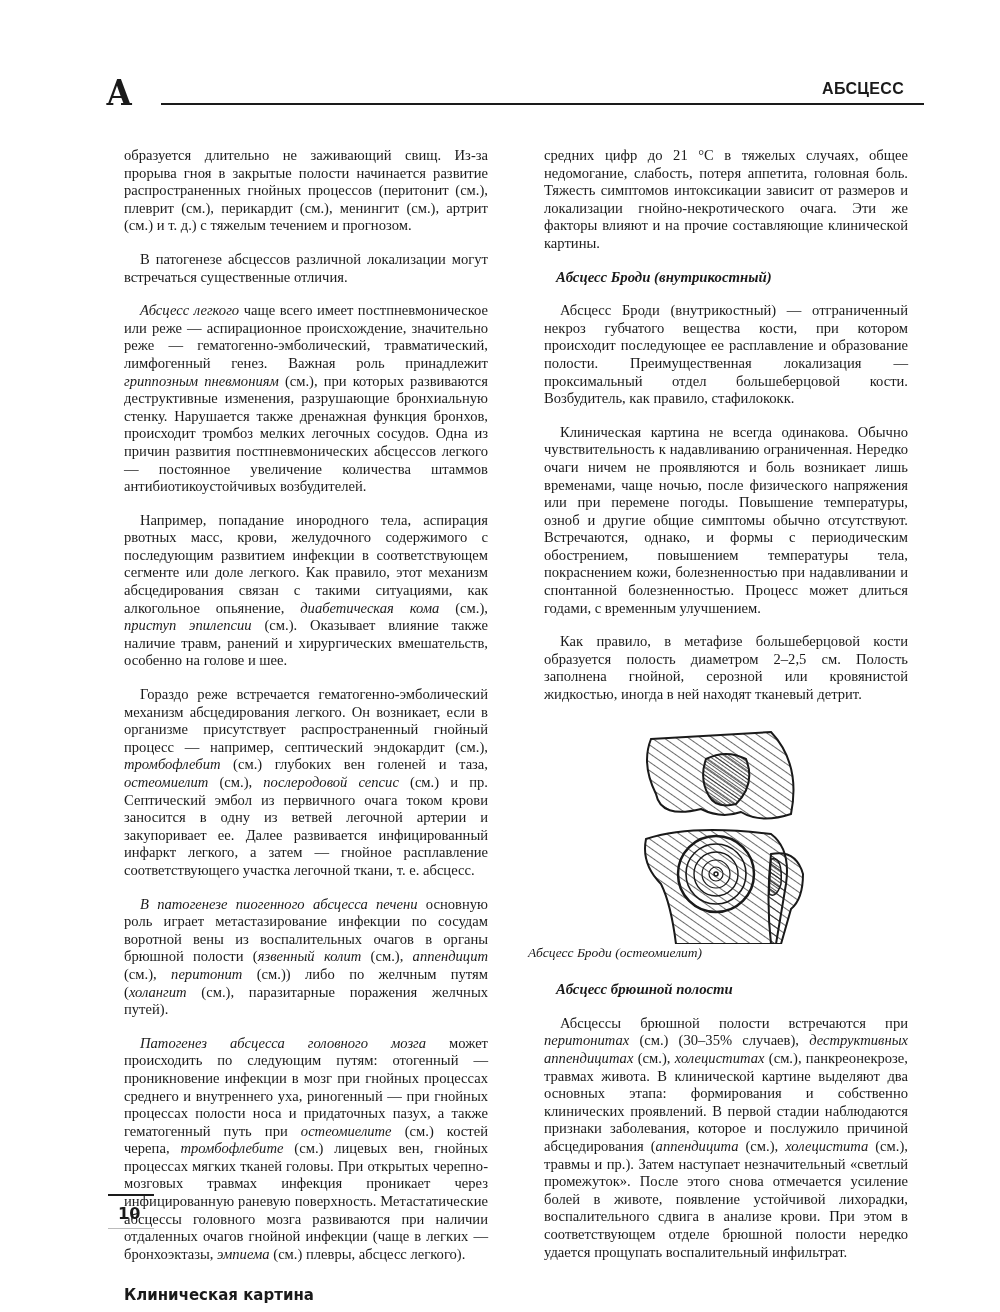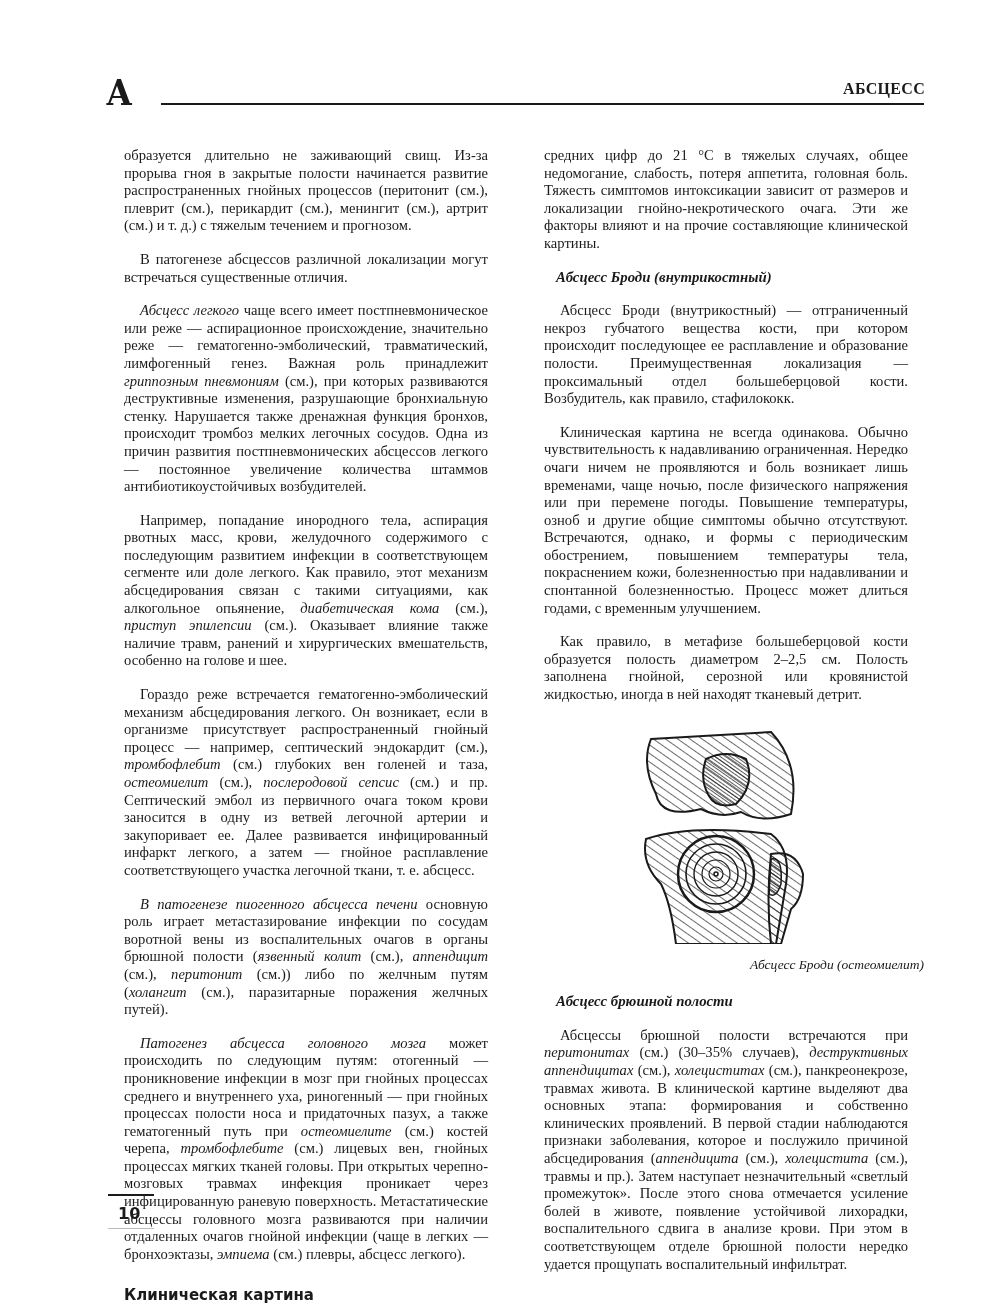--- a/index.html
+++ b/index.html
@@ -1,33 +1,33 @@
 <!DOCTYPE html>
 <html><head>
 <meta charset="utf-8">
 <style>
   html, body { margin: 0; padding: 0; background: #ffffff; }
   body { width: 1000px; height: 1312px; position: relative; overflow: hidden; color: #1a1a1a;
          font-family: "Liberation Serif", "DejaVu Serif", serif; }
   .hdr-letter { position: absolute; left: 106px; top: 72px; font-family: "DejaVu Serif", serif;
          font-weight: bold; font-size: 36px; line-height: 40px; letter-spacing: -1px; transform: scaleX(0.9); transform-origin: left; }
   .hdr-rule { position: absolute; left: 161px; right: 76px; top: 103px; height: 2px; background: #1a1a1a; }
-  .hdr-title { position: absolute; right: 75px; top: 80px; font-family: Liberation Serif, serif; font-weight: bold;
+  .hdr-title { position: absolute; right: 96px; top: 80px; font-family: Liberation Sans, sans-serif; font-weight: bold;
          font-size: 16px; letter-spacing: 0.3px; }
   .col { position: absolute; top: 131px; width: 396px; font-size: 14.6px; line-height: 17.6px; text-align: justify; }
   .col.left { left: 108px; }
   .col.right { left: 528px; }
   .col p { margin: 16px; text-indent: 16px; hyphens: manual; }
   .col p.noindent { text-indent: 0; }
   .col i { font-style: italic; }
   .col .sub { font-weight: bold; font-style: italic; text-indent: 16px; margin: 12px; font-size: 14.8px; }
   .col .section { font-family: "DejaVu Sans", sans-serif; font-weight: bold; font-size: 15px; margin: 22px 0 4px 16px; line-height: 20px; }
   .figure { margin: 20px 0 0 0; text-align: center; }
   .figure svg { display: block; margin: 0 auto; }
-  .caption { font-style: italic; font-size: 13.5px; margin-top: 12px; text-align: right; }
+  .caption { font-style: italic; font-size: 13.5px; margin-top: 0; text-align: left; }
   .pg-rule { position: absolute; left: 108px; top: 1194px; width: 46px; height: 2px; background: #1a1a1a; }
   .pg-num { position: absolute; left: 118px; top: 1204px; font-family: "DejaVu Sans", sans-serif; font-weight: bold; font-size: 16px; }
   .pg-rule2 { position: absolute; left: 108px; top: 1228px; width: 46px; height: 1px; background: #bbbbbb; }
 </style>
 </head>
 <body>
 
 <div class="hdr-letter">А</div>
 <div class="hdr-rule"></div>
 <div class="hdr-title">АБСЦЕСС</div>

